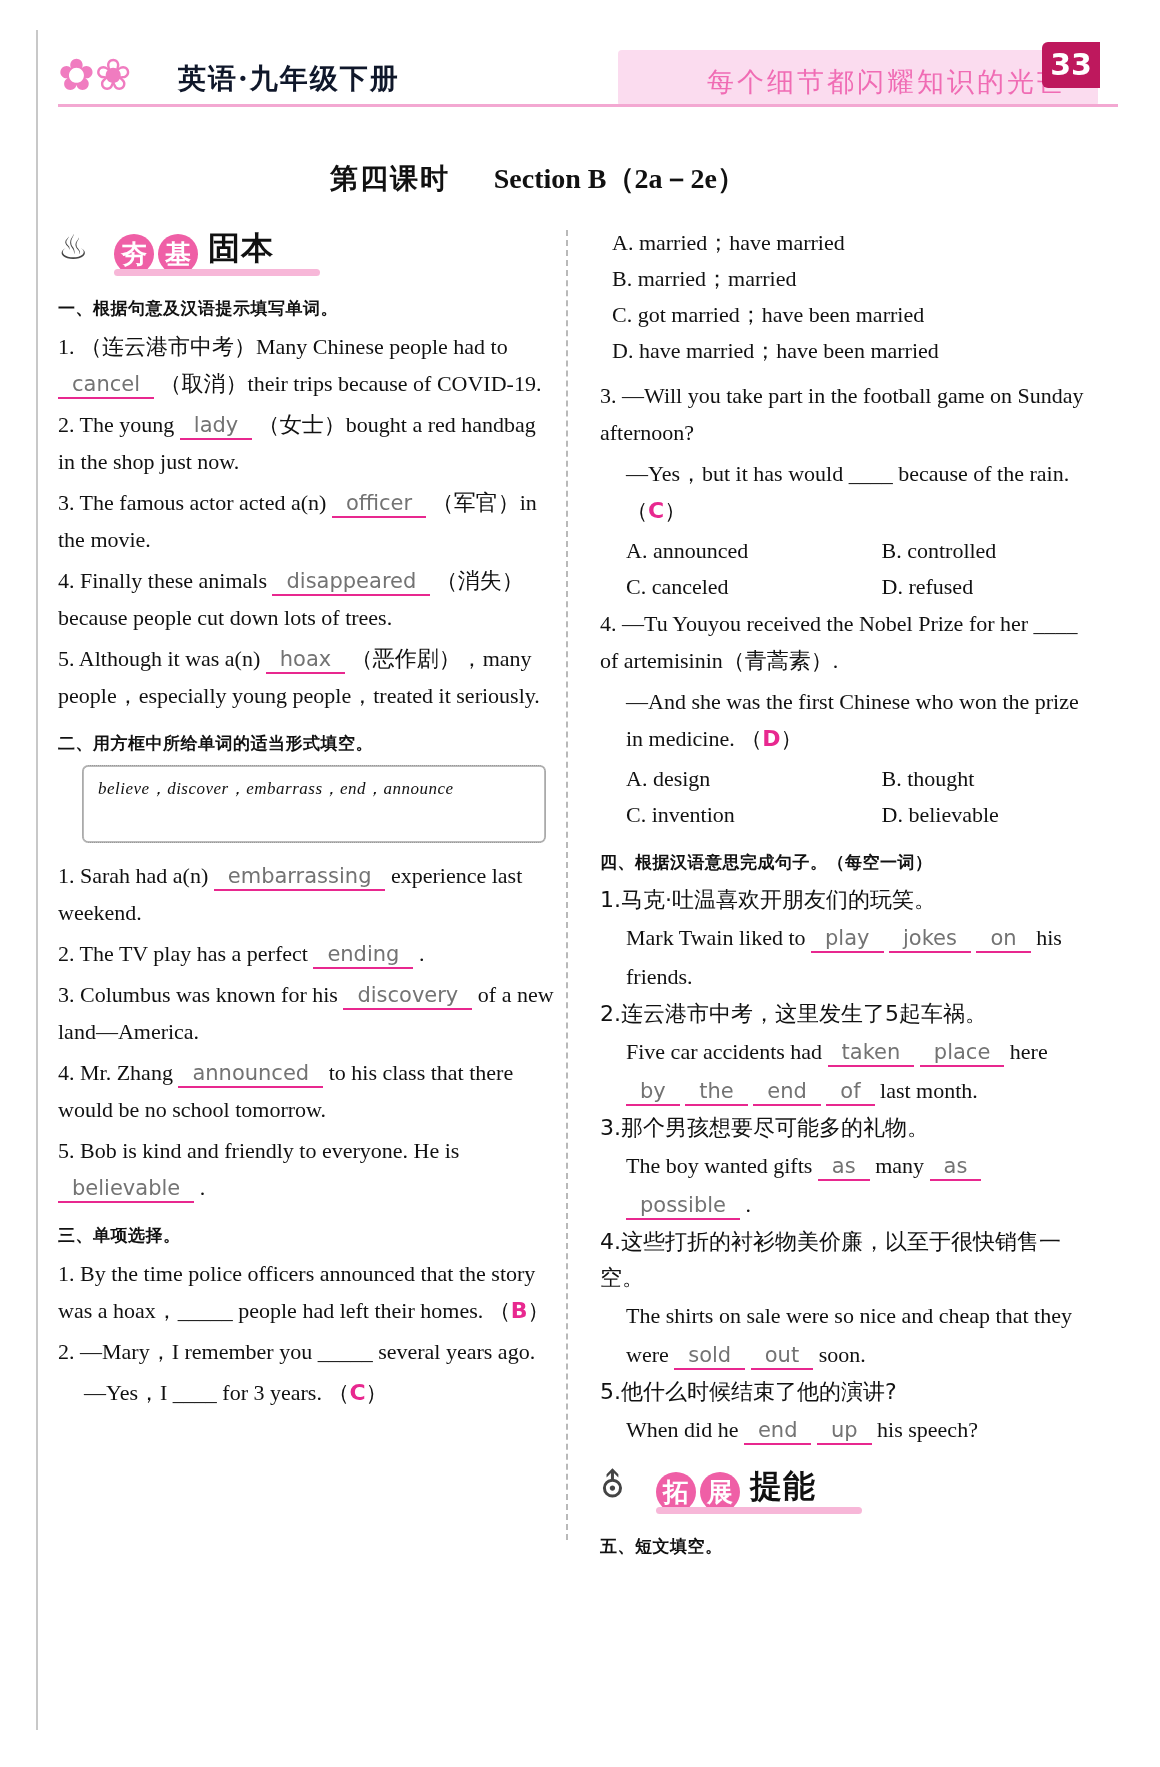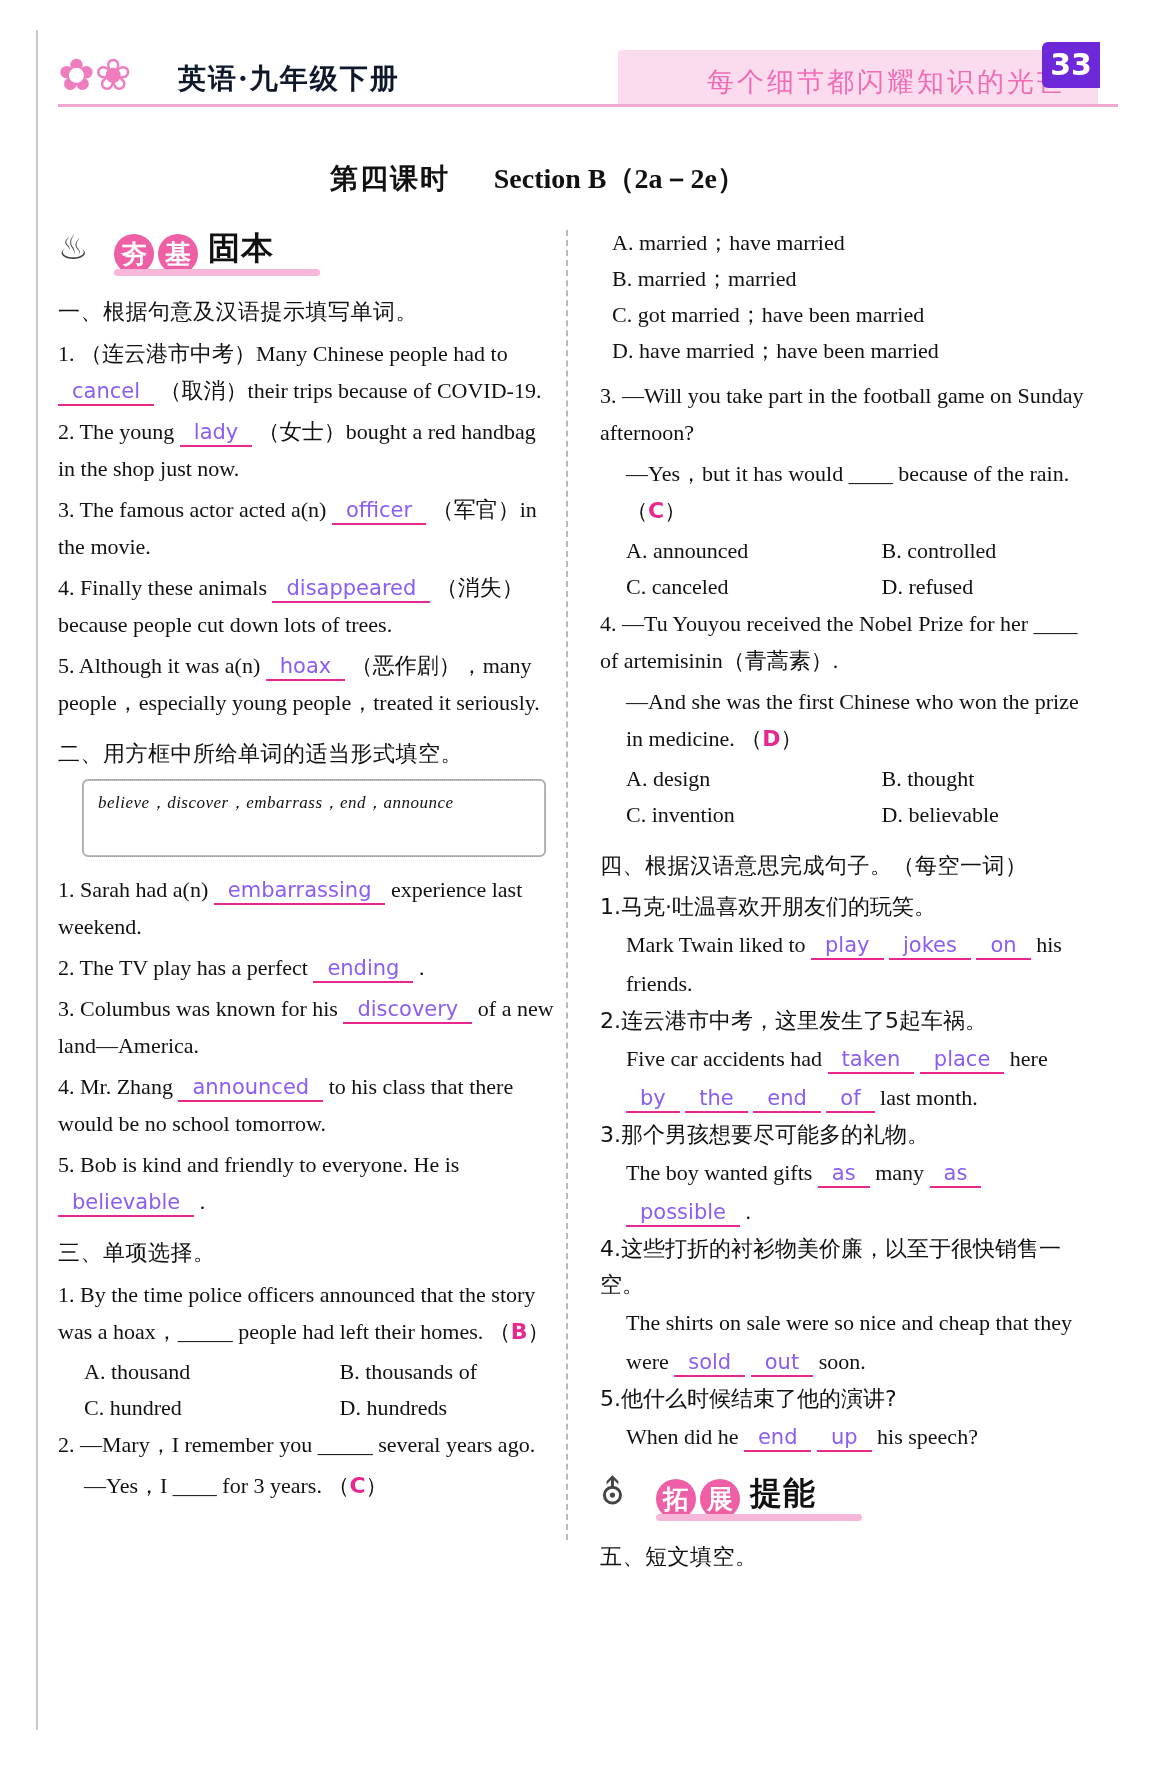--- a/index.html
+++ b/index.html
@@ -6,41 +6,41 @@
   body{width:1160px;height:1767px;font-family:"Liberation Serif",serif;color:#111;position:relative;overflow:hidden;}
   .page{position:absolute;left:0;top:0;width:1160px;height:1767px;background:#fff;}
   
   .left-rule{position:absolute;left:36px;top:30px;width:2px;height:1700px;background:#c8c8c8;}
   .header{position:absolute;left:58px;top:52px;width:1060px;height:62px;}
   .hdr-flower{position:absolute;left:0;top:-6px;width:120px;height:66px;color:#f07cc0;font-size:44px;line-height:60px;}
   .hdr-title{position:absolute;left:120px;top:8px;font-size:28px;letter-spacing:2px;font-family:"DejaVu Serif",serif;font-weight:bold;color:#0f172a;}
   .hdr-band{position:absolute;left:0;top:52px;width:1060px;height:3px;background:#f3a8d2;}
   .hdr-ribbon{position:absolute;left:560px;top:-2px;width:480px;height:56px;background:#fbdcef;border-radius:4px;}
   .hdr-ribbon span{display:block;margin-top:14px;margin-left:58px;font-size:27px;color:#f06cb4;letter-spacing:3px;font-family:"DejaVu Sans",sans-serif;text-align:center;}
-  .page-num{position:absolute;left:1042px;top:42px;width:58px;height:46px;background:#6d28d9;border-radius:6px 0 0 6px;color:#fff;font-size:30px;font-weight:bold;text-align:center;line-height:46px;font-family:"DejaVu Sans",sans-serif;}
+  .page-num{position:absolute;left:1042px;top:42px;width:58px;height:46px;background:#be185d;border-radius:6px 0 0 6px;color:#fff;font-size:30px;font-weight:bold;text-align:center;line-height:46px;font-family:"DejaVu Sans",sans-serif;}
 
   .lesson-title{position:absolute;left:330px;top:160px;font-size:28px;font-weight:bold;font-family:"DejaVu Serif",serif;}
   .lesson-title .cn{letter-spacing:2px;}
   .lesson-title .en{margin-left:34px;font-family:"Liberation Serif",serif;}
 
   .col{position:absolute;top:225px;width:500px;}
   .col-left{left:58px;}
   .col-right{left:600px;}
   .divider{position:absolute;left:566px;top:230px;width:1px;height:1310px;border-left:2px dashed #b9b9b9;}
 
   .badge{position:relative;height:54px;margin-bottom:14px;}
   .badge .cup{position:absolute;left:0;top:0;width:52px;height:48px;color:#444;font-size:34px;line-height:46px;}
   .badge .b1,.badge .b2{display:inline-block;width:40px;height:40px;border-radius:50%;background:#ef5fa6;color:#fff;font-size:26px;text-align:center;line-height:40px;font-weight:bold;font-family:"DejaVu Sans",sans-serif;}
   .badge .txt{position:absolute;left:56px;top:2px;}
   .badge .plain{display:inline-block;margin-left:6px;font-size:32px;font-weight:bold;color:#111;letter-spacing:1px;font-family:"DejaVu Sans",sans-serif;vertical-align:4px;}
   .badge .under{position:absolute;left:56px;top:44px;width:206px;height:7px;background:#f7b7d8;border-radius:4px;}
 
-  .sec-h{font-size:22px;font-weight:normal;margin:18px 0 8px 0;font-family:"DejaVu Sans",sans-serif;letter-spacing:0.5px;}
+  .sec-h{font-size:17px;font-weight:bold;margin:18px 0 8px 0;font-family:"DejaVu Sans",sans-serif;letter-spacing:0.5px;}
   .q{font-size:22px;line-height:37px;margin:0 0 4px 0;}
-  .ans{color:#8b5cf6;font-family:"DejaVu Sans",sans-serif;font-size:21px;border-bottom:2px solid #e8288f;padding:0 14px 1px 14px;display:inline-block;line-height:24px;}
+  .ans{color:#737373;font-family:"DejaVu Sans",sans-serif;font-size:21px;border-bottom:2px solid #e8288f;padding:0 14px 1px 14px;display:inline-block;line-height:24px;}
   .opt{font-size:22px;line-height:36px;}
   .opt .o2{display:inline-block;width:250px;}
   .choice{color:#e8288f;font-family:"DejaVu Sans",sans-serif;font-weight:bold;}
   .paren{font-family:"Liberation Serif",serif;}
 
   .wordbox{position:relative;margin:10px 0 14px 24px;width:432px;min-height:54px;border:2px solid #bbb;border-radius:6px;padding:10px 14px;font-style:italic;font-size:17px;letter-spacing:0.5px;}
   .wordbox::before{content:"";position:absolute;left:-2px;top:-2px;right:-2px;bottom:-2px;border:1px dotted #999;border-radius:8px;}
 
   .indent{padding-left:26px;}
   .en-line{font-size:22px;line-height:39px;padding-left:26px;}
@@ -159,26 +159,20 @@
       <span class="ans">believable</span>
       <span>.</span>
     </div>
 
     <div class="sec-h">三、单项选择。</div>
 
     <div class="q">
       <span>1.</span>
       <span>By the time police officers announced that the story was a hoax，_____ people had left their homes.</span>
       <span class="paren">（</span><span class="choice">B</span><span class="paren">）</span>
-    </div>
-    <div class="opt indent">
-      <span class="o2">A. thousand</span>
-      <span>B. thousands of</span><br>
-      <span class="o2">C. hundred</span>
-      <span>D. hundreds</span>
     </div>
 
     <div class="q">
       <span>2.</span>
       <span>—Mary，I remember you _____ several years ago.</span>
     </div>
     <div class="q indent">
       <span>—Yes，I ____ for 3 years.</span>
       <span class="paren">（</span><span class="choice">C</span><span class="paren">）</span>
     </div>

